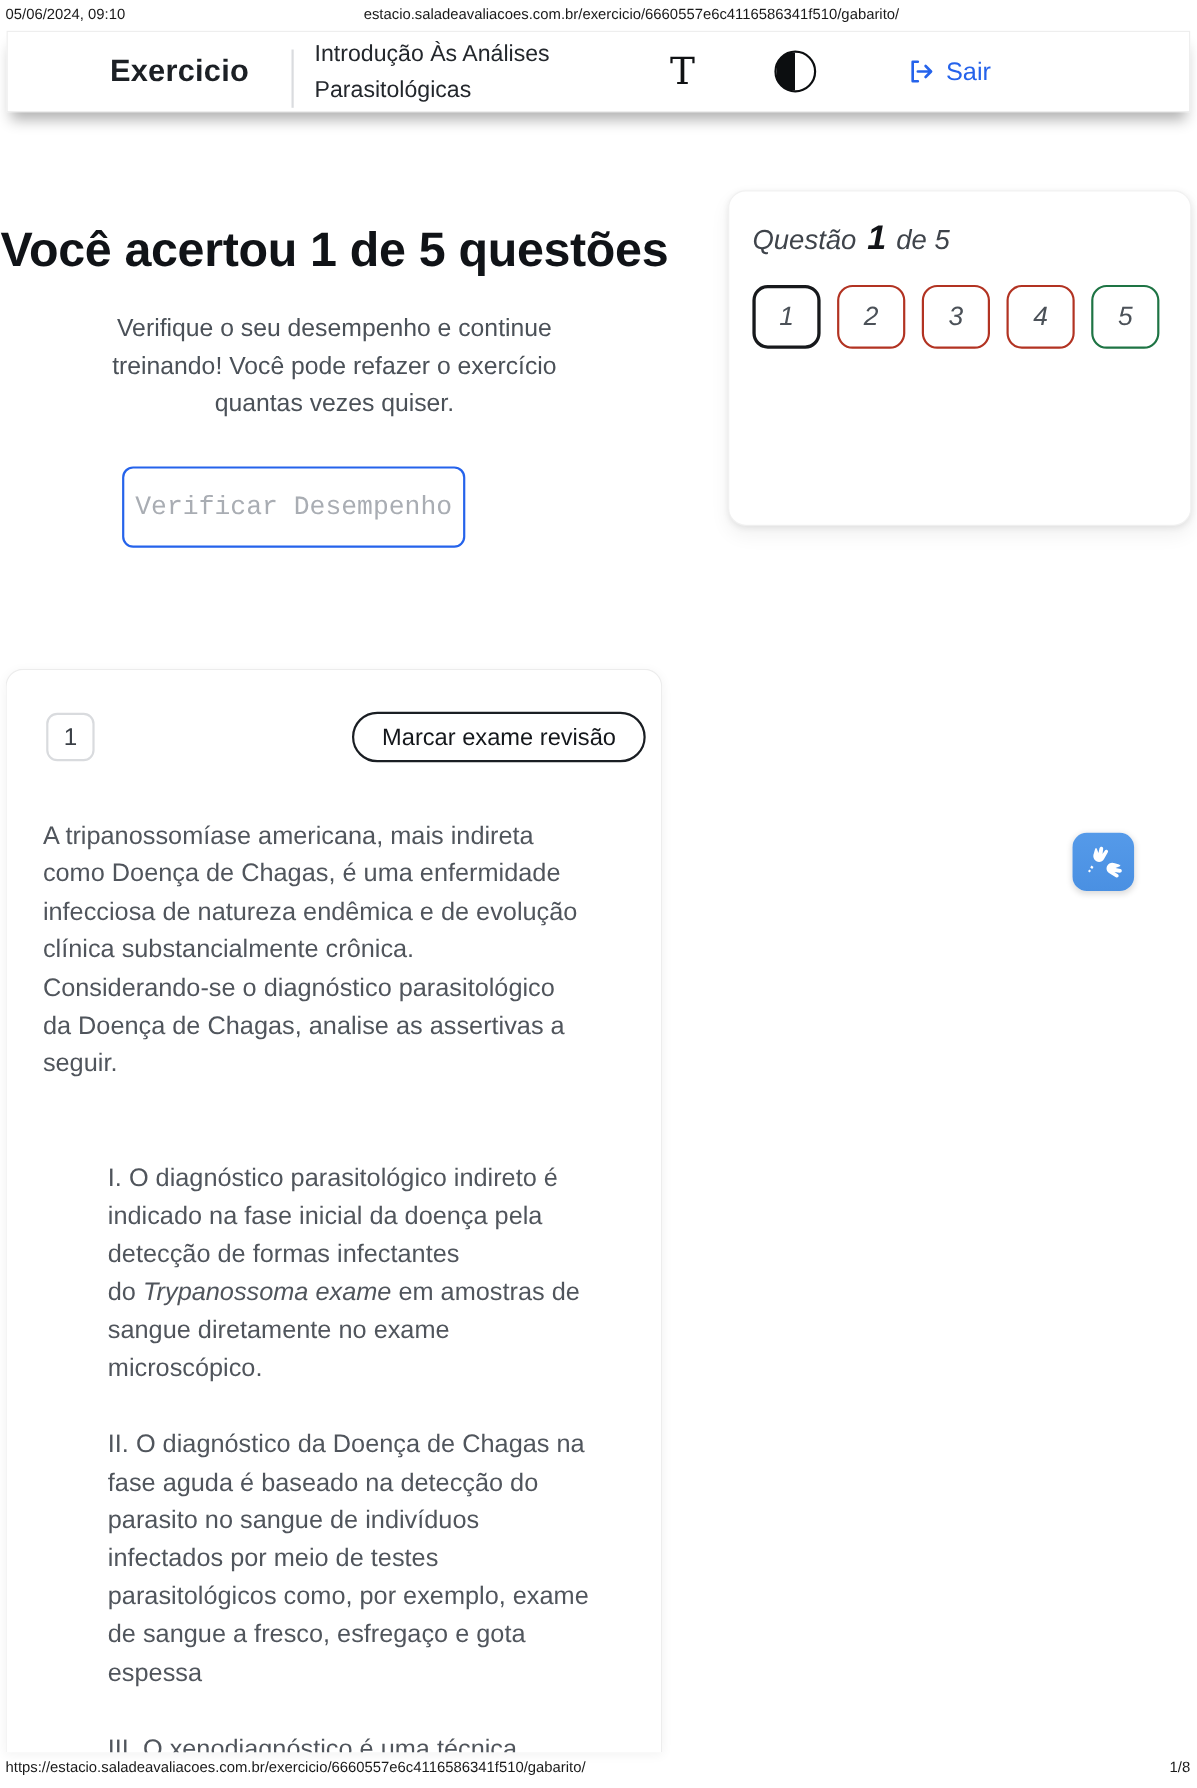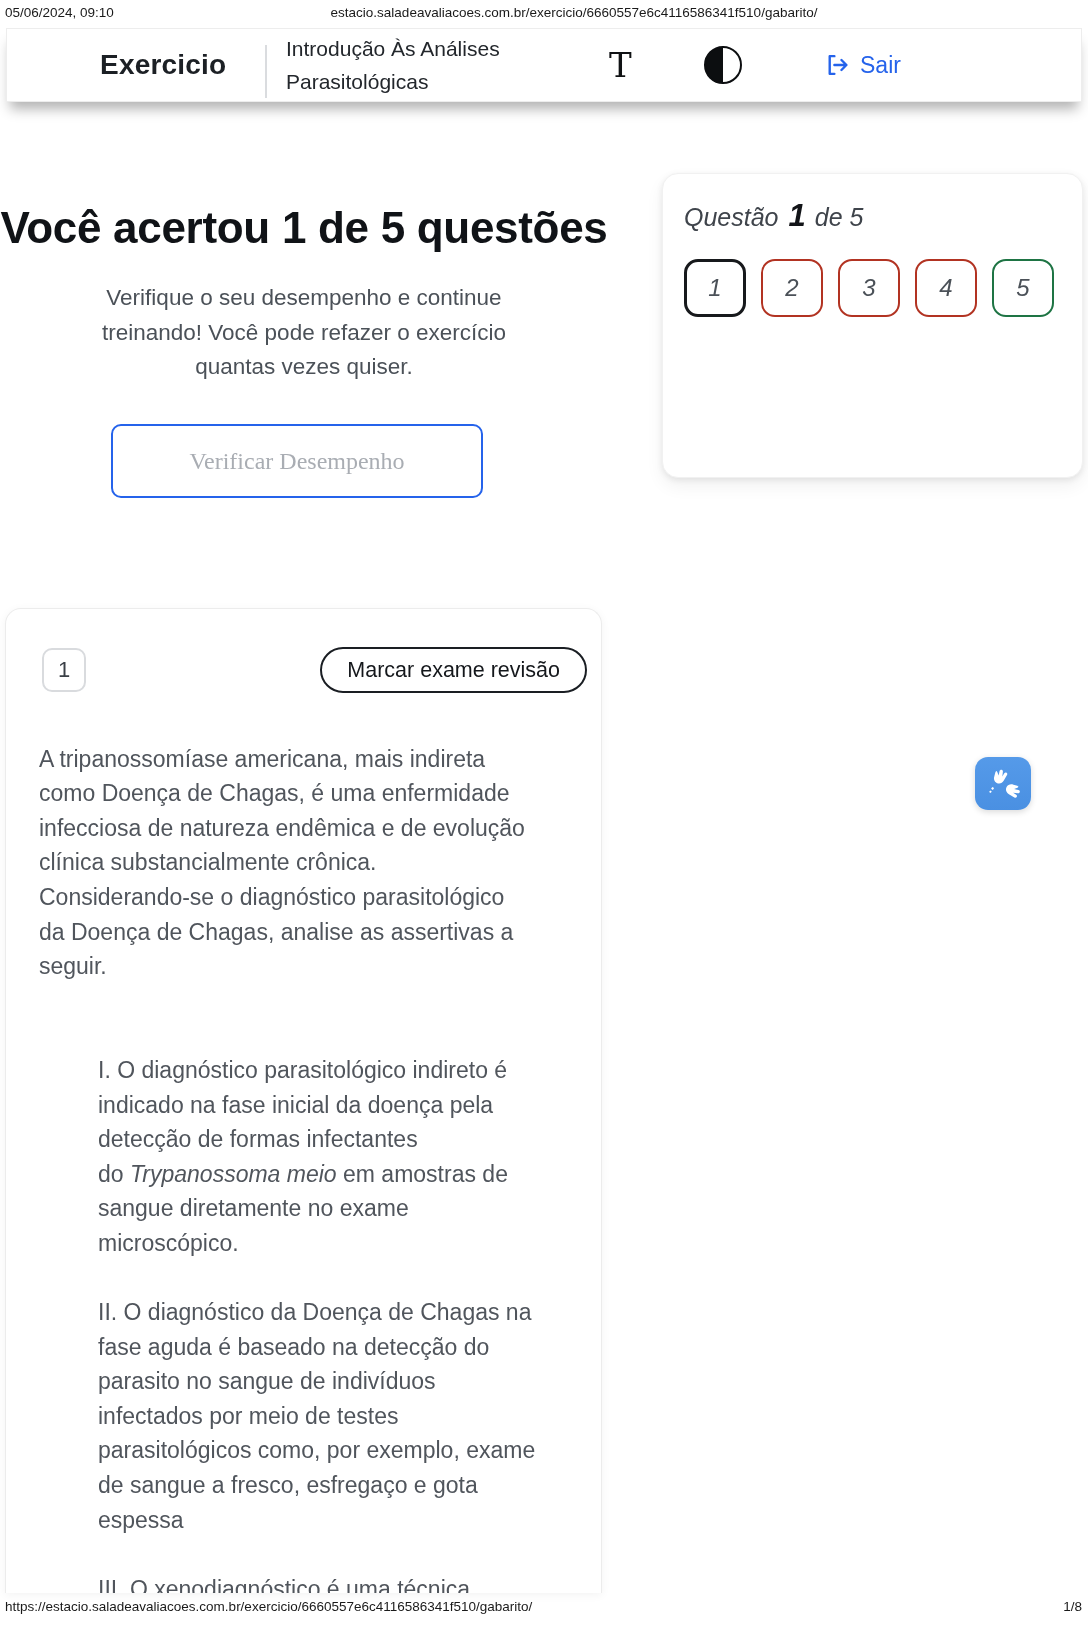--- a/index.html
+++ b/index.html
@@ -37,23 +37,23 @@
     background:linear-gradient(90deg,#0c0e10 50%,#ffffff 50%);cursor:pointer;}
   .exit-btn{position:absolute;left:817px;top:50%;transform:translateY(-50%);
     display:flex;align-items:center;gap:9px;color:var(--accent);
     font-size:23px;font-weight:500;background:none;border:none;cursor:pointer;
     font-family:"Liberation Sans",sans-serif;}
   
   .results-heading{position:absolute;left:0;width:608px;top:203px;text-align:center;
     font-size:44px;font-weight:700;color:#101317;letter-spacing:-.3px;}
   .results-subtitle{position:absolute;left:34px;width:540px;top:281px;text-align:center;
     font-size:22.5px;color:#4b5158;line-height:34.5px;white-space:pre-line;}
-  .verify-btn{position:absolute;left:111px;top:424px;width:372px;height:74px;background:#fff;
+  .verify-btn{position:absolute;left:111px;top:424px;width:312px;height:74px;background:#fff;
     border:2.5px solid var(--accent);border-radius:10px;font-size:24px;color:#a9adb3;
-    font-family:Liberation Serif, serif;cursor:pointer;}
+    font-family:Liberation Mono, monospace;cursor:pointer;}
   
   .progress-card{position:absolute;left:662px;top:173px;width:421px;height:305px;background:#fff;
     border-radius:16px;border:1px solid #f1f1f1;
     box-shadow:0 2px 6px rgba(0,0,0,.08),0 8px 18px rgba(0,0,0,.06);
     padding:24px 21px;font-style:italic;}
   .progress-title{font-size:25px;color:#3f444b;display:flex;align-items:baseline;}
   .progress-current{font-size:31px;font-weight:700;color:#121418;margin:0 9px 0 10px;}
   .qboxes{display:flex;gap:15px;margin-top:25px;}
   .qbox{width:62px;height:58px;border-radius:14px;display:flex;align-items:center;justify-content:center;
     font-size:24px;color:#4b5158;background:#fff;cursor:pointer;border:2px solid #9aa0a6;}
@@ -138,21 +138,21 @@
 como Doença de Chagas, é uma enfermidade
 infecciosa de natureza endêmica e de evolução
 clínica substancialmente crônica.
 Considerando-se o diagnóstico parasitológico
 da Doença de Chagas, analise as assertivas a
 seguir.</div>
     <div class="qitems">
       <div><span>I. O diagnóstico parasitológico indireto é
 indicado na fase inicial da doença pela
 detecção de formas infectantes
-do </span><span class="qitalic">Trypanossoma meio</span><span> em amostras de
+do </span><span class="qitalic">Trypanossoma exame</span><span> em amostras de
 sangue diretamente no exame
 microscópico.</span></div>
       <div>II. O diagnóstico da Doença de Chagas na
 fase aguda é baseado na detecção do
 parasito no sangue de indivíduos
 infectados por meio de testes
 parasitológicos como, por exemplo, exame
 de sangue a fresco, esfregaço e gota
 espessa</div>
       <div>III. O xenodiagnóstico é uma técnica

